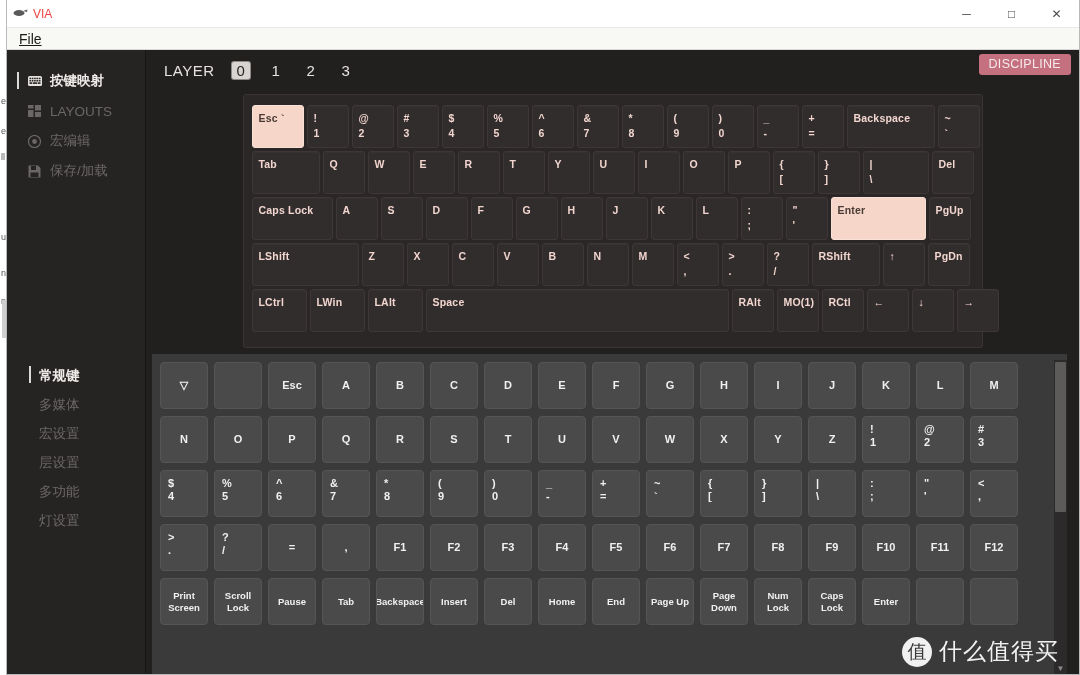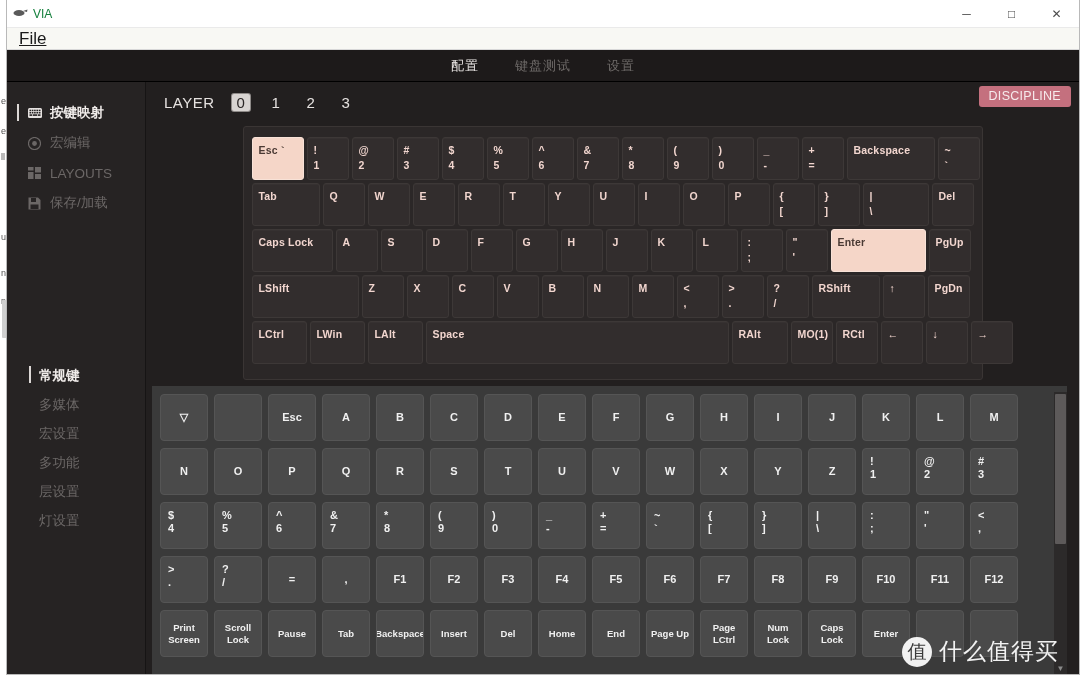--- a/index.html
+++ b/index.html
@@ -36,33 +36,33 @@
 
   
   .titlebar {
     height: 28px; background: #ffffff; display: flex; align-items: center;
     border-bottom: 1px solid #eaeaea;
   }
   .title-icon {
     width: 26px; display: flex; align-items: center; justify-content: center;
     color: #444; font-size: 11px;
   }
-  .title-text { font-size: 12px; color: #15803d; }
+  .title-text { font-size: 12px; color: #ef4444; }
   .win-ctrls { margin-left: auto; display: flex; height: 28px; }
   .win-btn {
     width: 45px; height: 28px; display: flex; align-items: center;
     justify-content: center; color: #4a4a4a; font-size: 12px;
   }
 
   
   .menubar {
     height: 22px; background: #f8f8f4; display: flex; align-items: center;
     padding-left: 8px; border-bottom: 1px solid #d8d8d8;
   }
-  .menu-item { font-size: 17px; color: #1a1a1a; padding: 1px 4px; }
+  .menu-item { font-size: 14px; color: #1a1a1a; padding: 1px 4px; }
   .menu-item u { text-decoration: underline; }
 
   
   .dark-body {
     position: relative; height: 625px; background: #221f1f;
     display: flex; flex-direction: column;
   }
 
   
   .tabbar {
@@ -230,25 +230,20 @@
         <div class="win-btn close">✕</div>
       </div>
     </div>
 
     <div class="menubar">
       <div class="menu-item"><u>File</u></div>
     </div>
 
     <div class="dark-body">
 
-      <div class="tabbar">
-        <div class="tab active">配置</div>
-        <div class="tab">键盘测试</div>
-        <div class="tab">设置</div>
-      </div>
 
       <div class="content">
 
         <div class="sidebar">
           <div class="side-top">
             <div class="side-item active">
               <span class="side-ico">
                 <svg width="14" height="10" viewBox="0 0 14 10">
                     <rect x="0" y="0" width="14" height="10" rx="1.5" fill="#e6e2e0"></rect>
                     <g fill="#262323">
@@ -265,60 +260,60 @@
                       <rect x="1.5" y="6.3" width="2.5" height="1.6"></rect>
                       <rect x="4.7" y="6.3" width="4.6" height="1.6"></rect>
                       <rect x="10" y="6.3" width="2.5" height="1.6"></rect>
                     </g>
                   </svg>
               </span>
               <span>按键映射</span>
             </div>
             <div class="side-item">
               <span class="side-ico">
-                <svg width="13" height="13" viewBox="0 0 13 13">
-                    <circle cx="6.5" cy="6.5" r="6" fill="none" stroke="#6b6766" stroke-width="1.2"></circle>
-                    <circle cx="6.5" cy="6.5" r="2.4" fill="#6b6766"></circle>
-                  </svg>
-              </span>
-              <span>宏编辑</span>
-            </div>
-            <div class="side-item">
-              <span class="side-ico">
                 <svg width="13" height="12" viewBox="0 0 13 12">
                     <g fill="#6b6766">
                       <rect x="0" y="0" width="5.5" height="3.5"></rect>
                       <rect x="7" y="0" width="6" height="5.5"></rect>
                       <rect x="0" y="5" width="5.5" height="7"></rect>
                       <rect x="7" y="7" width="6" height="5"></rect>
                     </g>
                   </svg>
               </span>
               <span>LAYOUTS</span>
             </div>
             <div class="side-item">
               <span class="side-ico">
                 <svg width="13" height="13" viewBox="0 0 13 13">
+                    <circle cx="6.5" cy="6.5" r="6" fill="none" stroke="#6b6766" stroke-width="1.2"></circle>
+                    <circle cx="6.5" cy="6.5" r="2.4" fill="#6b6766"></circle>
+                  </svg>
+              </span>
+              <span>宏编辑</span>
+            </div>
+            <div class="side-item">
+              <span class="side-ico">
+                <svg width="13" height="13" viewBox="0 0 13 13">
                     <path d="M0.5 0.5h9.5l2.5 2.5v9.5h-12z" fill="#6b6766"></path>
                     <rect x="3" y="1" width="5" height="4" fill="#262323"></rect>
                     <rect x="2.5" y="7.5" width="8" height="4.5" fill="#262323"></rect>
                   </svg>
               </span>
               <span>保存/加载</span>
             </div>
           </div>
 
           <div class="side-spacer"></div>
 
           <div class="side-bottom">
             <div class="side-item2 active">常规键</div>
             <div class="side-item2">多媒体</div>
             <div class="side-item2">宏设置</div>
+            <div class="side-item2">层设置</div>
             <div class="side-item2">多功能</div>
-            <div class="side-item2">层设置</div>
             <div class="side-item2">灯设置</div>
           </div>
         </div>
 
         <div class="main">
 
           <div class="layer-row">
             <span class="layer-label">LAYER</span>
             <span class="layer-btn sel">0</span>
             <span class="layer-btn">1</span>
@@ -538,21 +533,21 @@
                   </div>
                   <div class="key" style="width: 55px;">
                     <span class="lbl">LWin</span>
                   </div>
                   <div class="key" style="width: 55px;">
                     <span class="lbl">LAlt</span>
                   </div>
                   <div class="key" style="width: 303px;">
                     <span class="lbl">Space</span>
                   </div>
-                  <div class="key" style="width: 56px;">
+                  <div class="key" style="width: 42px;">
                     <span class="lbl">RAlt</span>
                   </div>
                   <div class="key" style="width: 42px;">
                     <span class="lbl">MO(1)</span>
                   </div>
                   <div class="key" style="width: 42px;">
                     <span class="lbl">RCtl</span>
                   </div>
                   <div class="key" style="width: 42px;">
                     <span class="lbl">←</span>
@@ -670,21 +665,21 @@
 Lock</div>
                     <div class="pkey small">Pause</div>
                     <div class="pkey small">Tab</div>
                     <div class="pkey small">Backspace</div>
                     <div class="pkey small">Insert</div>
                     <div class="pkey small">Del</div>
                     <div class="pkey small">Home</div>
                     <div class="pkey small">End</div>
                     <div class="pkey small">Page Up</div>
                     <div class="pkey small">Page
-LCtrl</div>
+Down</div>
                     <div class="pkey small">Num
 Lock</div>
                     <div class="pkey small">Caps
 Lock</div>
                     <div class="pkey small">Enter</div>
                     <div class="pkey small blank"></div>
                     <div class="pkey small blank"></div>
                   </div>
                 </div>
               <div class="pscroll">

